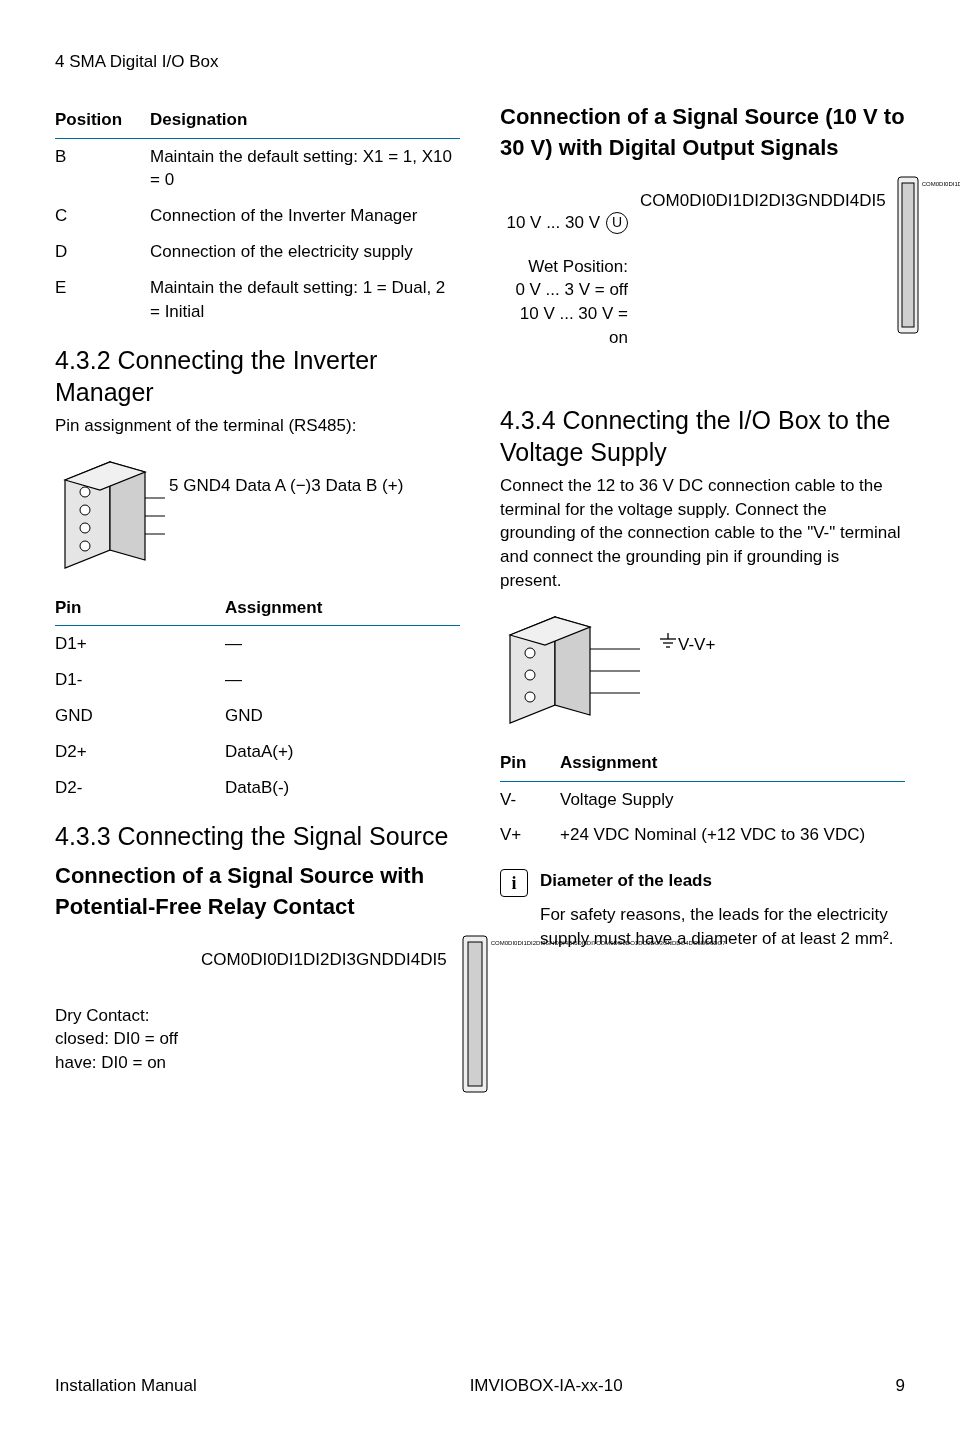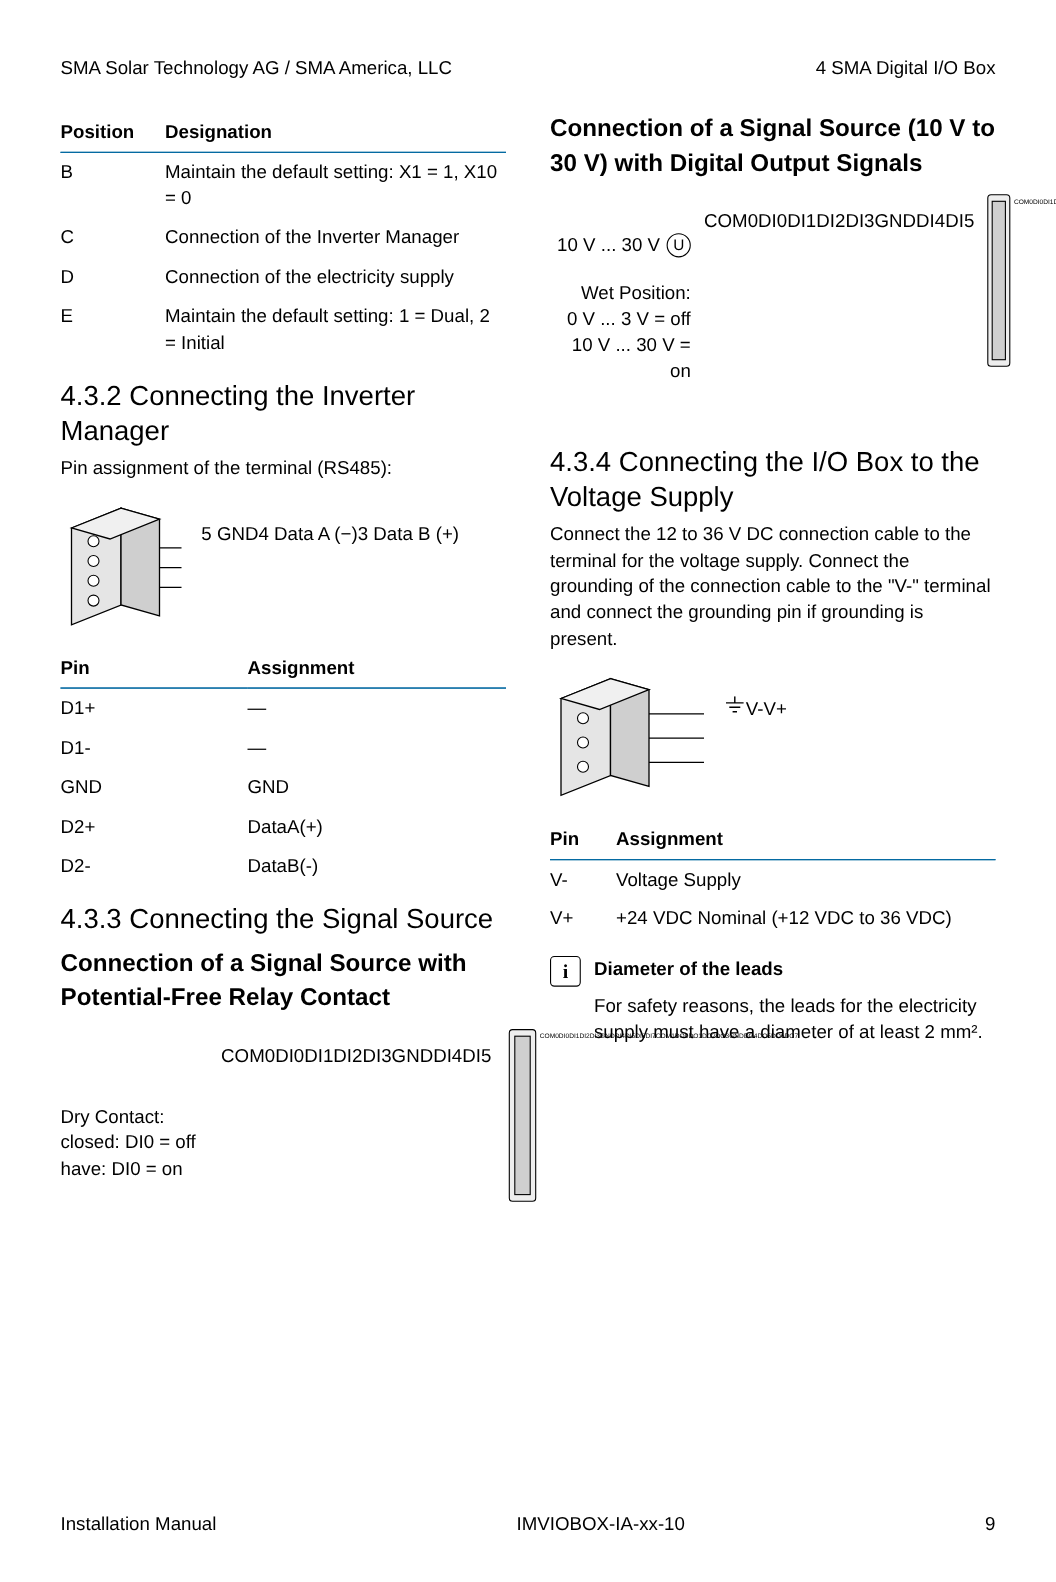--- a/index.html
+++ b/index.html
@@ -84,21 +84,20 @@
   }
   .tiny-labels { font-size:6px; line-height:1.05; font-family:Arial; }
   .term-label { font-size:17px; }
   
   .vlabels { display:flex; flex-direction:row; justify-content:space-between; }
 </style>
 </head>
 <body>
 
 <div class="header">
-  <div>SMA Solar Technology AG / SMA America, LLC</div>
   <div>4   SMA Digital I/O Box</div>
 </div>
 
 <div class="columns">
 
   <div class="col col-left">
 
     <table class="simple">
       <thead>
           <tr>
@@ -122,21 +121,21 @@
         <tr>
             <td>E</td>
             <td>Maintain the default setting: 1 = Dual, 2 = Initial</td>
           </tr>
       </tbody>
     </table>
 
     <h2>4.3.2  Connecting the Inverter Manager</h2>
     <p>Pin assignment of the terminal (RS485):</p>
 
-    <div class="figure" style="display:flex;align-items:center;gap:18px;">
+    <div class="figure" style="display:flex;align-items:center;gap:4px;">
       <svg class="connector-svg" width="110" height="120" viewBox="0 0 110 120">
 
         <polygon points="10,30 55,12 55,100 10,118" fill="#e5e5e5" stroke="#000" stroke-width="1.2"></polygon>
         <polygon points="55,12 90,22 90,110 55,100" fill="#cfcfcf" stroke="#000" stroke-width="1.2"></polygon>
         <polygon points="10,30 55,12 90,22 45,40" fill="#f0f0f0" stroke="#000" stroke-width="1.2"></polygon>
 
         <circle cx="30" cy="42" r="5" fill="#fff" stroke="#000"></circle>
         <circle cx="30" cy="60" r="5" fill="#fff" stroke="#000"></circle>
         <circle cx="30" cy="78" r="5" fill="#fff" stroke="#000"></circle>
         <circle cx="30" cy="96" r="5" fill="#fff" stroke="#000"></circle>

